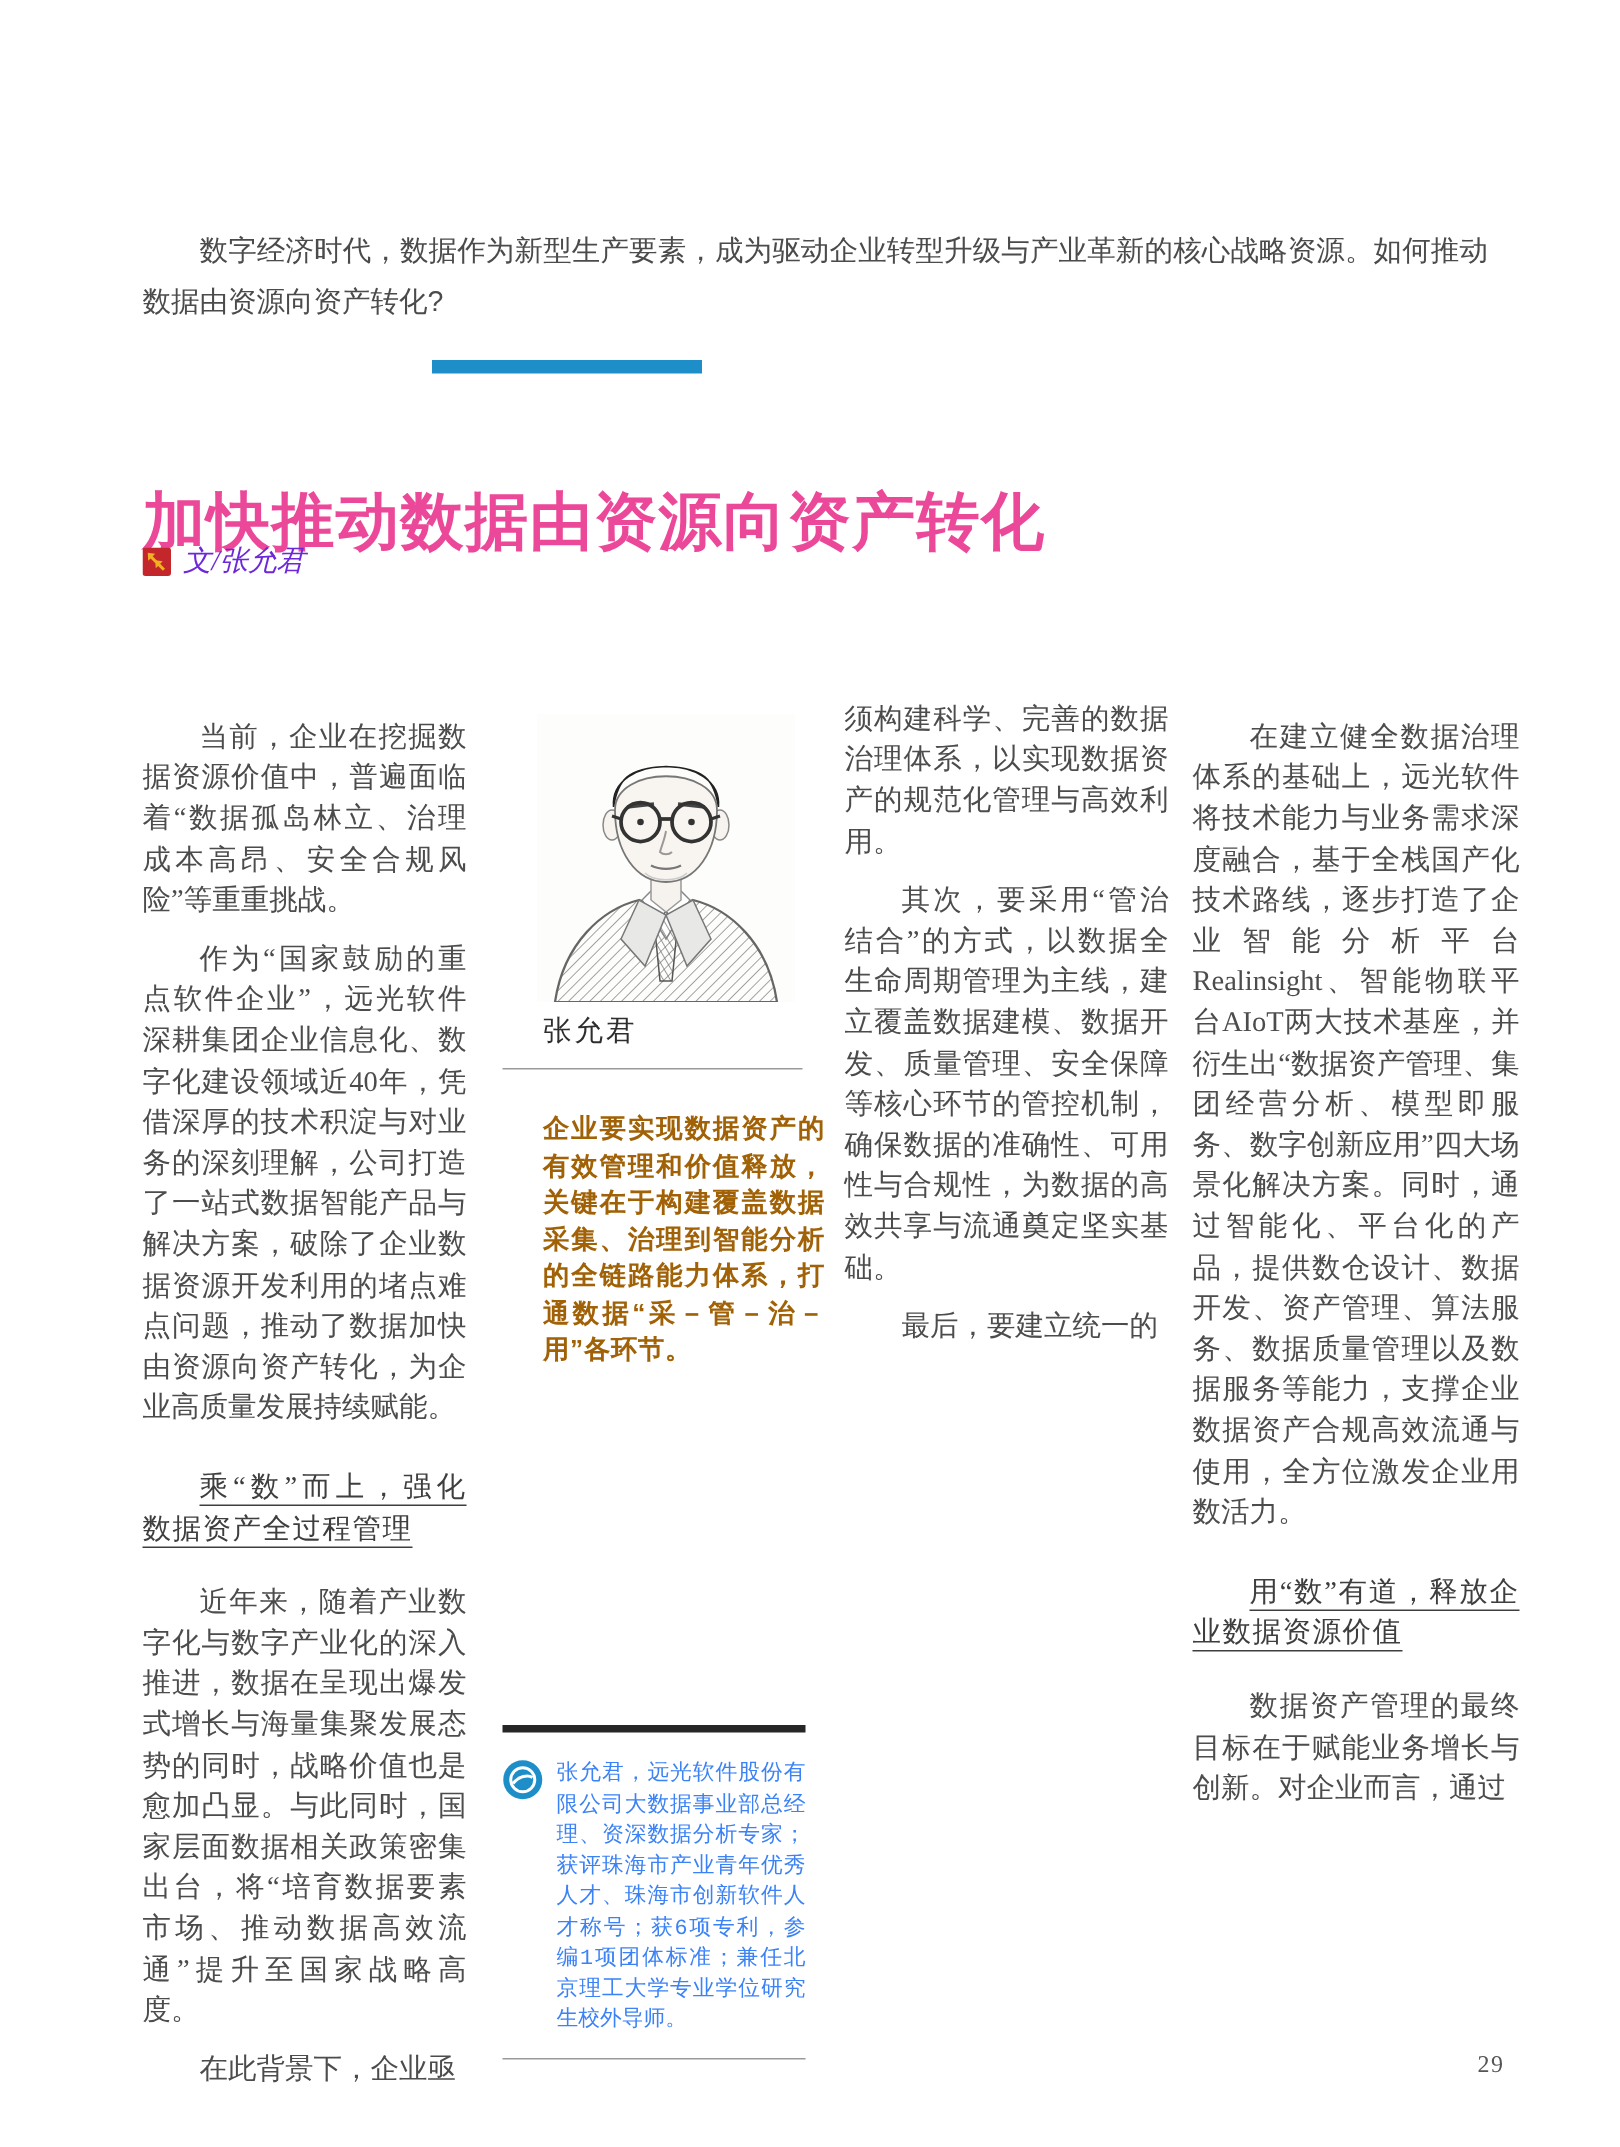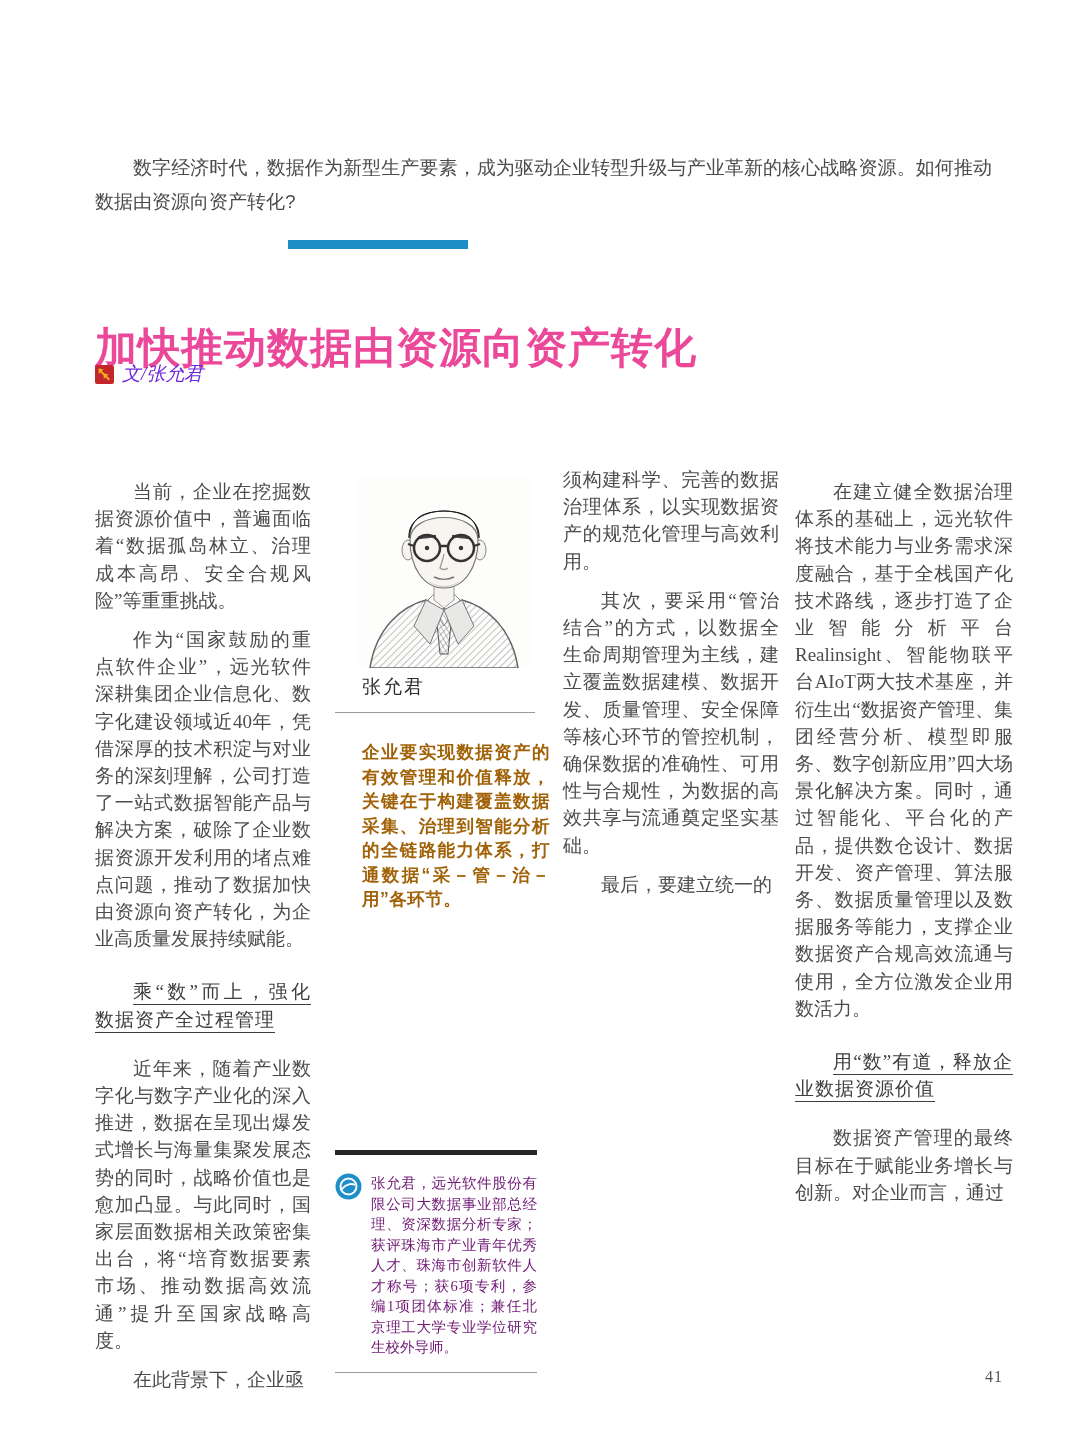--- a/index.html
+++ b/index.html
@@ -64,22 +64,22 @@
     text-align:justify; letter-spacing:0.5px;
   }
   .bio-box {
     position:absolute; left:335px; top:1150px; width:202px;
     border-top:5px solid #262626; border-bottom:1px solid #9a9a9a;
     padding:18px 0 14px 0;
     display:flex; gap:9px;
   }
   .bio-icon { flex:0 0 auto; width:27px; height:27px; }
   .bio-text {
-    font-family:Liberation Serif, serif;
-    font-size:14.5px; line-height:20.5px; color:#701a75; text-align:justify;
+    font-family:Liberation Mono, monospace;
+    font-size:14.5px; line-height:20.5px; color:#3b82f6; text-align:justify;
   }
   .page-number {
     position:absolute; left:985px; top:1368px;
     font-size:16px; color:#555555; letter-spacing:1px;
   }
 </style>
 </head>
 <body>
 
 <p class="intro">数字经济时代，数据作为新型生产要素，成为驱动企业转型升级与产业革新的核心战略资源。如何推动数据由资源向资产转化?</p>
@@ -178,13 +178,13 @@
   <p class="indent">其次，要采用“管治结合”的方式，以数据全生命周期管理为主线，建立覆盖数据建模、数据开发、质量管理、安全保障等核心环节的管控机制，确保数据的准确性、可用性与合规性，为数据的高效共享与流通奠定坚实基础。</p>
   <p class="indent">最后，要建立统一的</p>
 </div>
 
 <div class="col col-3">
   <p class="indent">在建立健全数据治理体系的基础上，远光软件将技术能力与业务需求深度融合，基于全栈国产化技术路线，逐步打造了企业智能分析平台 Realinsight、智能物联平台AIoT两大技术基座，并衍生出“数据资产管理、集团经营分析、模型即服务、数字创新应用”四大场景化解决方案。同时，通过智能化、平台化的产品，提供数仓设计、数据开发、资产管理、算法服务、数据质量管理以及数据服务等能力，支撑企业数据资产合规高效流通与使用，全方位激发企业用数活力。</p>
   <p class="sec-heading">用“数”有道，释放企业数据资源价值</p>
   <p class="indent">数据资产管理的最终目标在于赋能业务增长与创新。对企业而言，通过</p>
 </div>
 
-<div class="page-number">41</div>
+<div class="page-number">29</div>
 
 </body></html>

